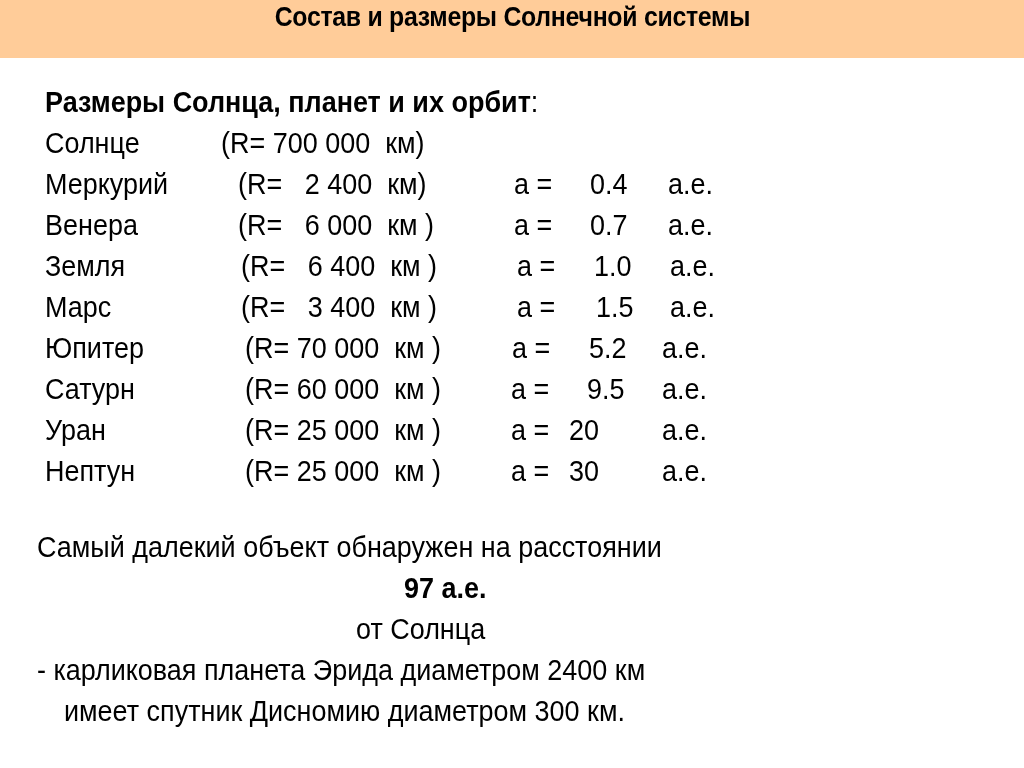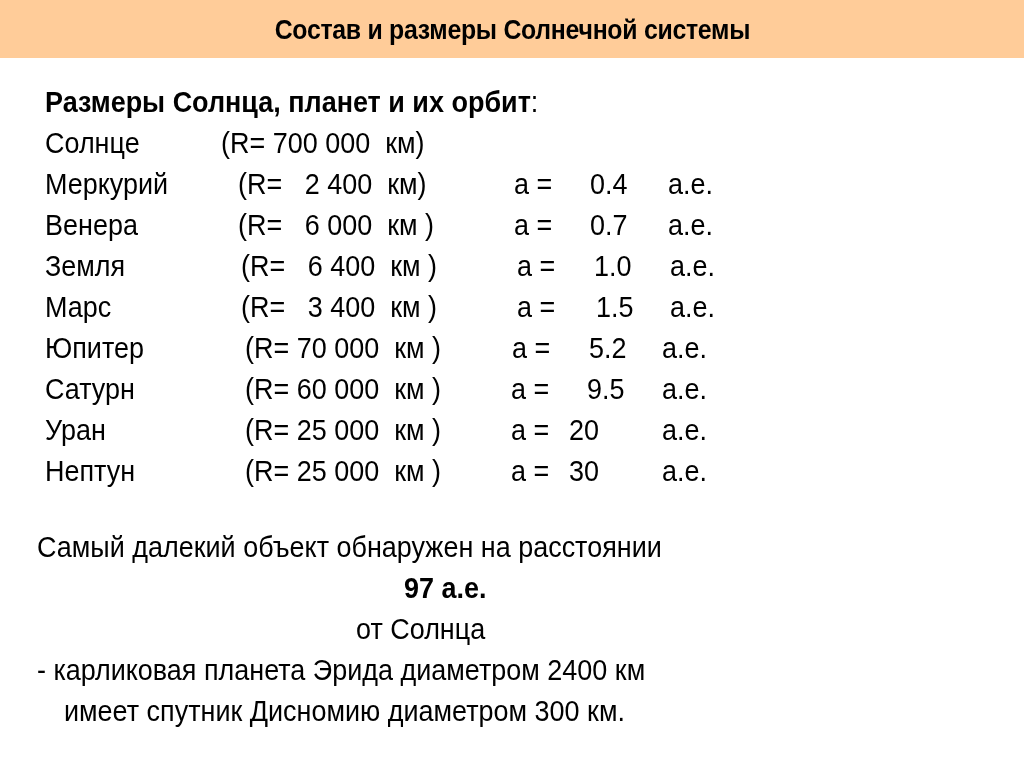--- a/index.html
+++ b/index.html
@@ -12,21 +12,20 @@
       font-family: "Liberation Sans", sans-serif;
       color: #000;
     }
     .header {
       position: absolute;
       left: 0; top: 0;
       width: 1024px;
       height: 58px;
       background: #ffcc99;
       display: flex;
-      align-items: center;
       justify-content: center;
     }
     .header-title {
       font-family: "Liberation Sans", sans-serif;
       font-weight: bold;
       font-size: 27px;
       letter-spacing: -0.3px;
       transform: scaleX(0.92);
       margin-top: 2px;
     }

